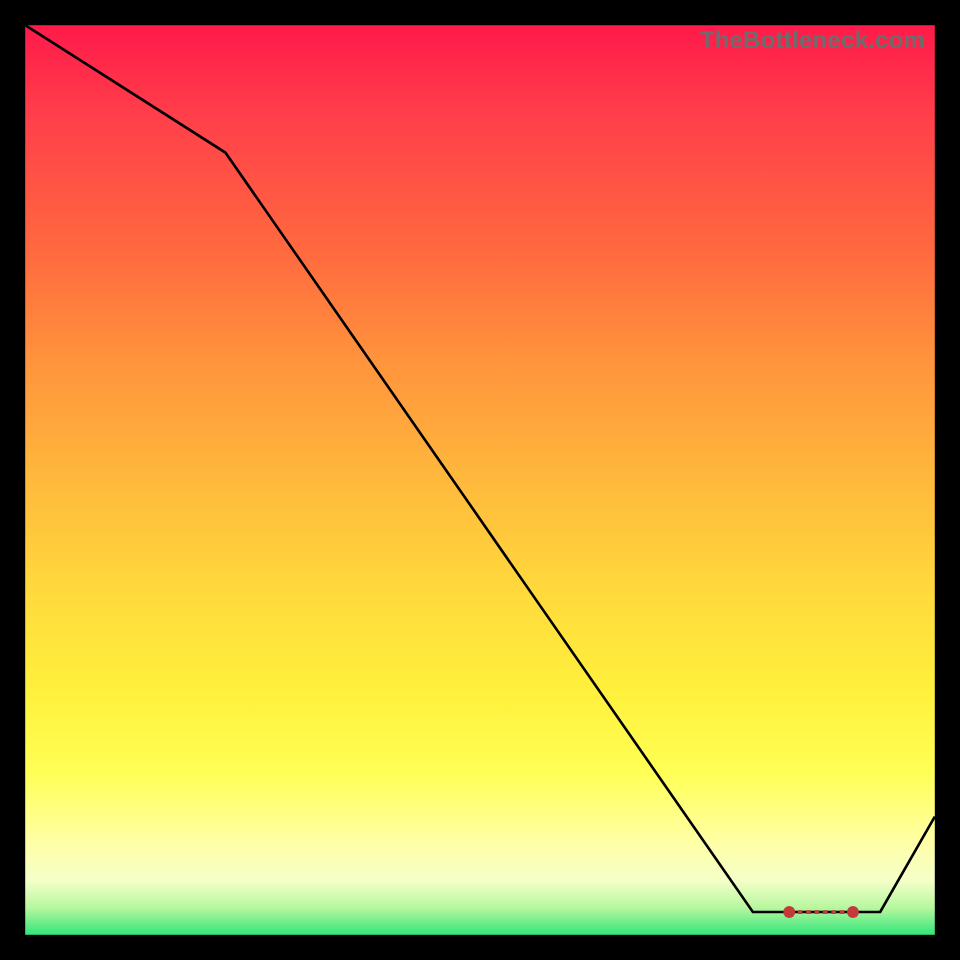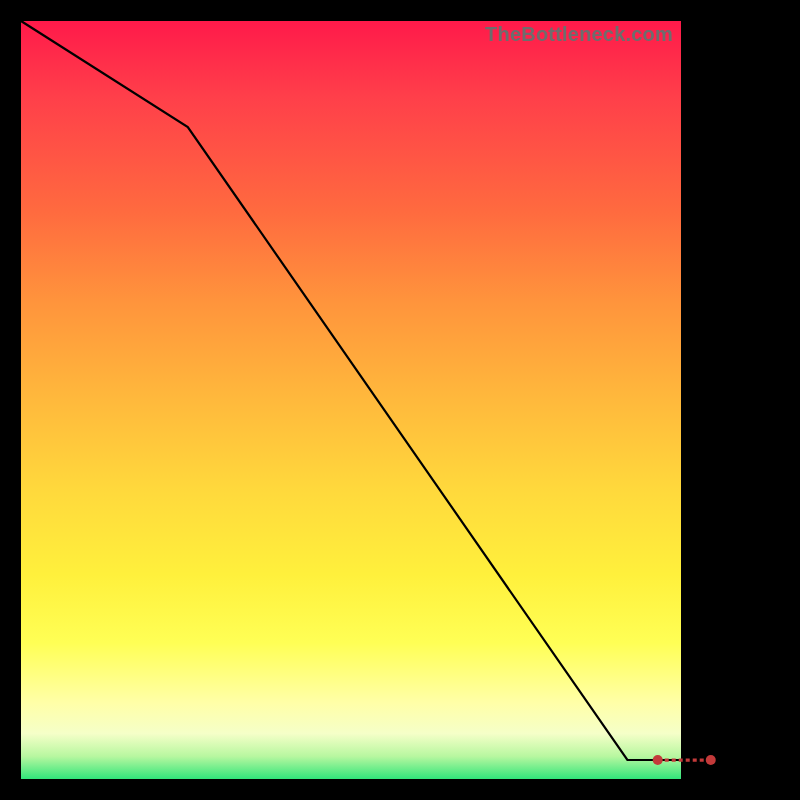--- a/index.html
+++ b/index.html
@@ -7,21 +7,21 @@
   .wrap {
     position: relative;
     width: 800px;
     height: 800px;
     background: #000;
   }
   .plot {
     position: absolute;
     left: 21px;
     top: 21px;
-    width: 660px;
+    width: 758px;
     height: 758px;
     
     background: linear-gradient(to bottom,
       #ff1a4a 0%,
       #ff3f4a 10%,
       #ff6a3f 25%,
       #ff943c 37%,
       #ffb93c 50%,
       #ffd93c 62%,
       #fff03c 73%,

